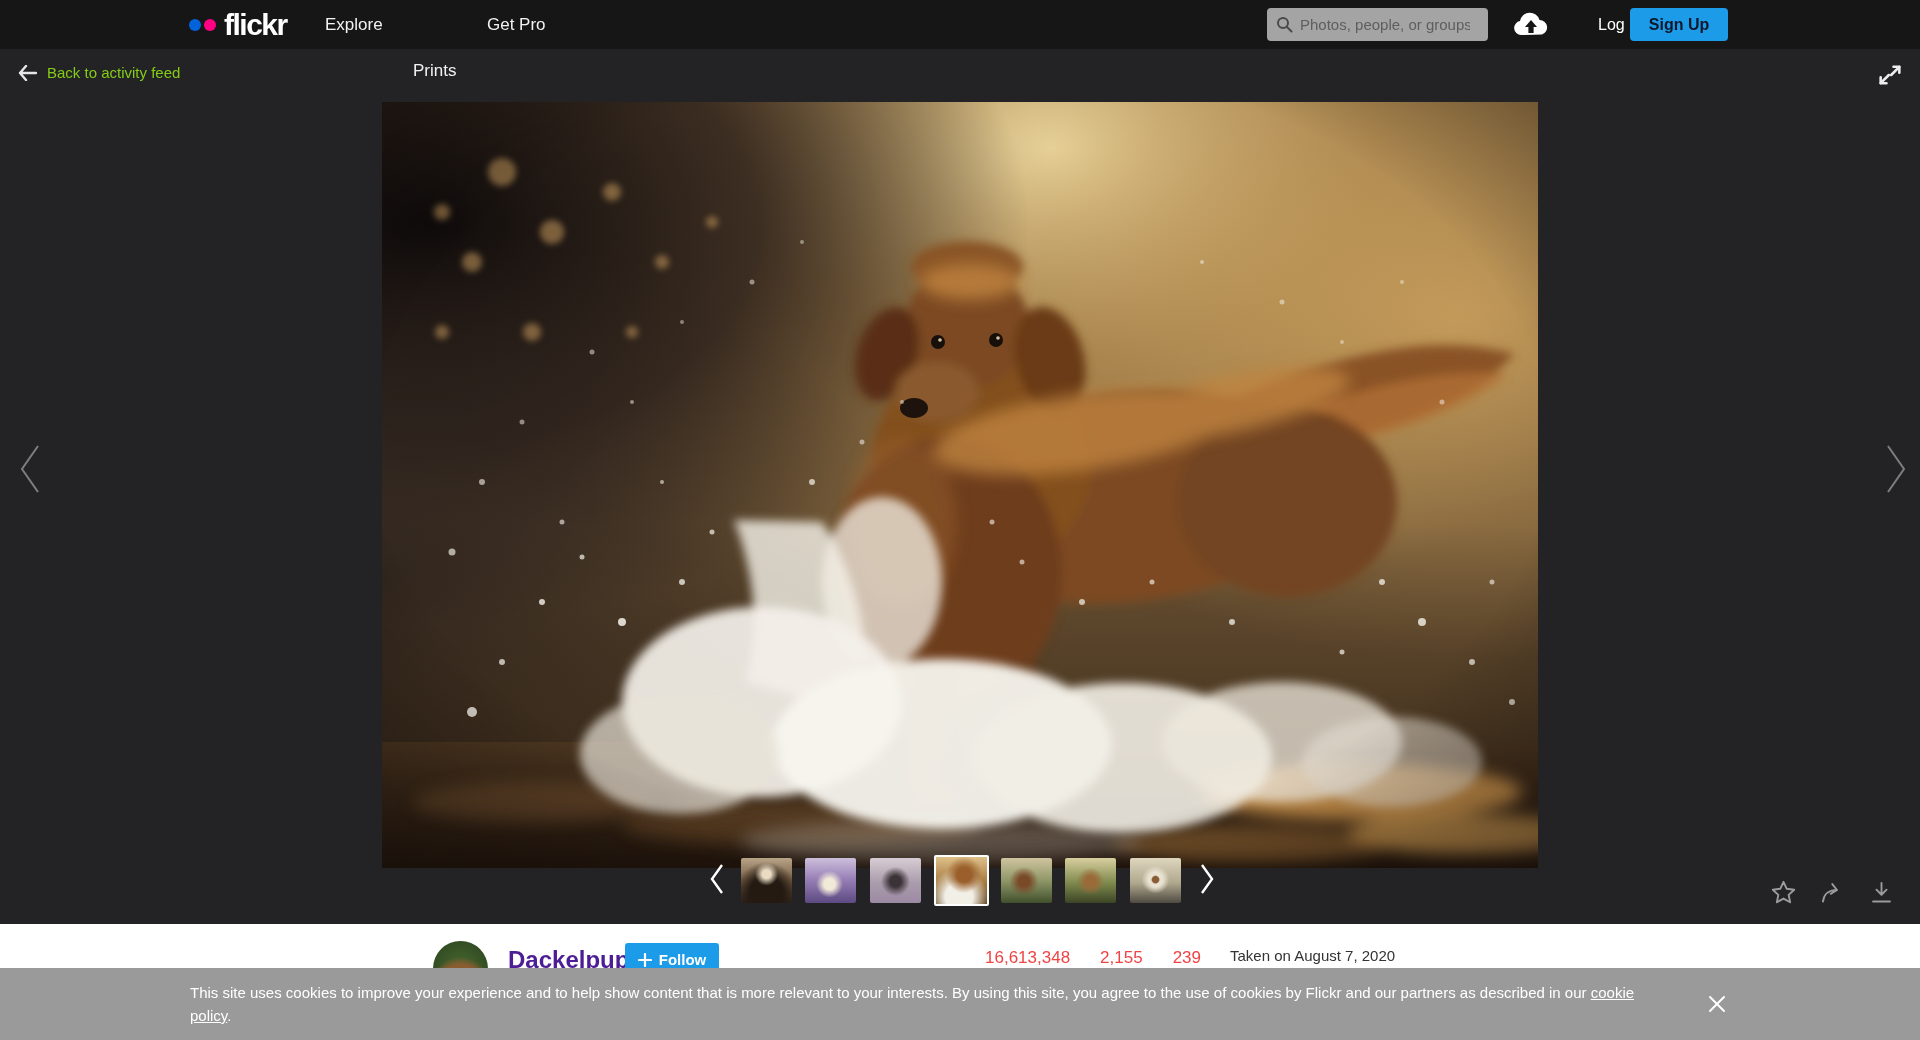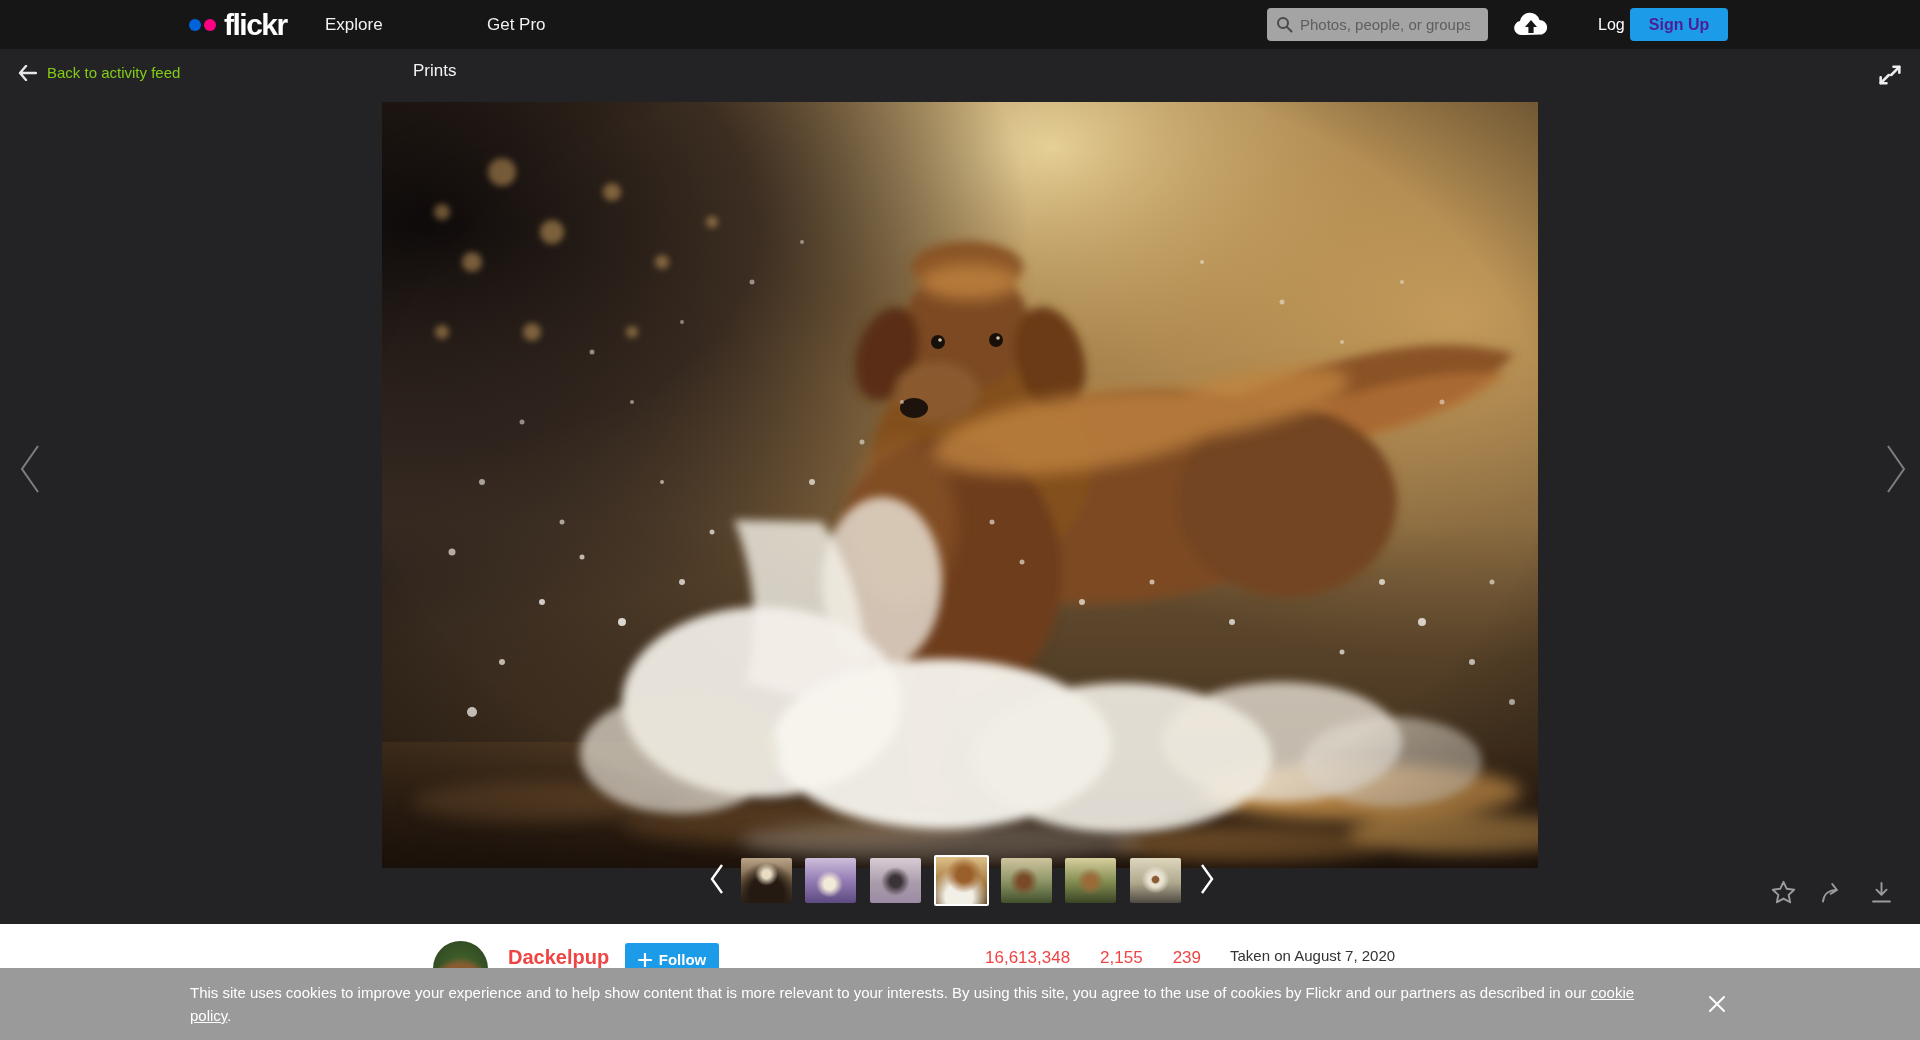--- a/index.html
+++ b/index.html
@@ -19,21 +19,21 @@
   .searchbox { position:absolute; left:1267px; top:8px; width:221px; height:33px;
                background:#a4a4a4; border-radius:4px; display:flex; align-items:center; }
   .searchbox svg { margin-left:9px; flex:0 0 auto; }
   .searchbox input { border:0; outline:none; background:transparent; width:170px; margin-left:7px;
                      font-size:15px; color:#222; font-family:"Liberation Sans",sans-serif; }
   .searchbox input::placeholder { color:#5e5e5e; opacity:1; }
   .cloud-btn { position:absolute; left:1511px; top:11px; width:40px; height:28px; cursor:pointer; }
   .login { position:absolute; left:1598px; top:0; height:49px; display:flex; align-items:center;
            color:#fff; font-size:16px; cursor:pointer; }
   .signup { position:absolute; left:1630px; top:8px; width:98px; height:33px; border:0;
-            border-radius:4px; color:#4c1d95; font-size:16px; font-weight:600;
+            border-radius:4px; color:#0f172a; font-size:16px; font-weight:600;
             font-family:"Liberation Sans",sans-serif; cursor:pointer; }
 
   
   .stage { position:absolute; left:0; top:49px; width:1920px; height:875px; background:#232326; }
   .back-link { position:absolute; left:18px; top:15px; display:flex; align-items:center; gap:10px;
                color:#84cc16; font-size:15px; cursor:pointer; }
   .expand-btn { position:absolute; left:1876px; top:12px; width:30px; height:30px; cursor:pointer; }
   .big-chev { position:absolute; top:394px; width:28px; height:52px; cursor:pointer; opacity:.85; }
   .big-chev.prev { left:16px; } .big-chev.next { left:1882px; }
 
@@ -64,22 +64,22 @@
         linear-gradient(180deg,#ded6bd,#b1a98e 55%,#4f4a42); }
 
   .actions { position:absolute; left:1770px; top:830px; display:flex; gap:22px; }
   .action-btn { width:27px; height:27px; cursor:pointer; }
 
   
   .infobar { position:absolute; left:0; top:924px; width:1920px; height:116px; background:#fff; }
   .avatar { position:absolute; left:433px; top:17px; width:55px; height:55px; border-radius:50%;
             background: radial-gradient(circle at 50% 88%, #e8d6b8 0 26%, #8a5c30 29% 44%, rgba(0,0,0,0) 58%),
                         radial-gradient(circle, #48682f, #2a421f); cursor:pointer; }
-  .owner-name { position:absolute; left:508px; top:22px; font-size:20px; font-weight:bold;
-                color:#ef4444; cursor:pointer; }
+  .owner-name { position:absolute; left:508px; top:22px; font-size:24px; font-weight:bold;
+                color:#4c1d95; cursor:pointer; }
   .follow-btn { position:absolute; left:625px; top:19px; width:94px; height:33px; border:0; border-radius:3px;
                 color:#fff; font-size:15px; font-weight:600; font-family:"Liberation Sans",sans-serif;
                 display:flex; align-items:center; justify-content:center; gap:7px; cursor:pointer; }
   .stats { position:absolute; left:985px; top:24px; display:flex; gap:30px;
            font-size:17px; color:#ef4444; }
   .taken { position:absolute; left:1230px; top:23px; font-size:15px; color:#333; }
 
   
   .cookie { position:absolute; left:0; top:968px; width:1920px; height:72px; background:#9a9a9a; z-index:60;padding-left:10px; }
   .cookie-text { position:absolute; left:190px; top:13px; width:1460px; color:#fff; font-size:15px;

